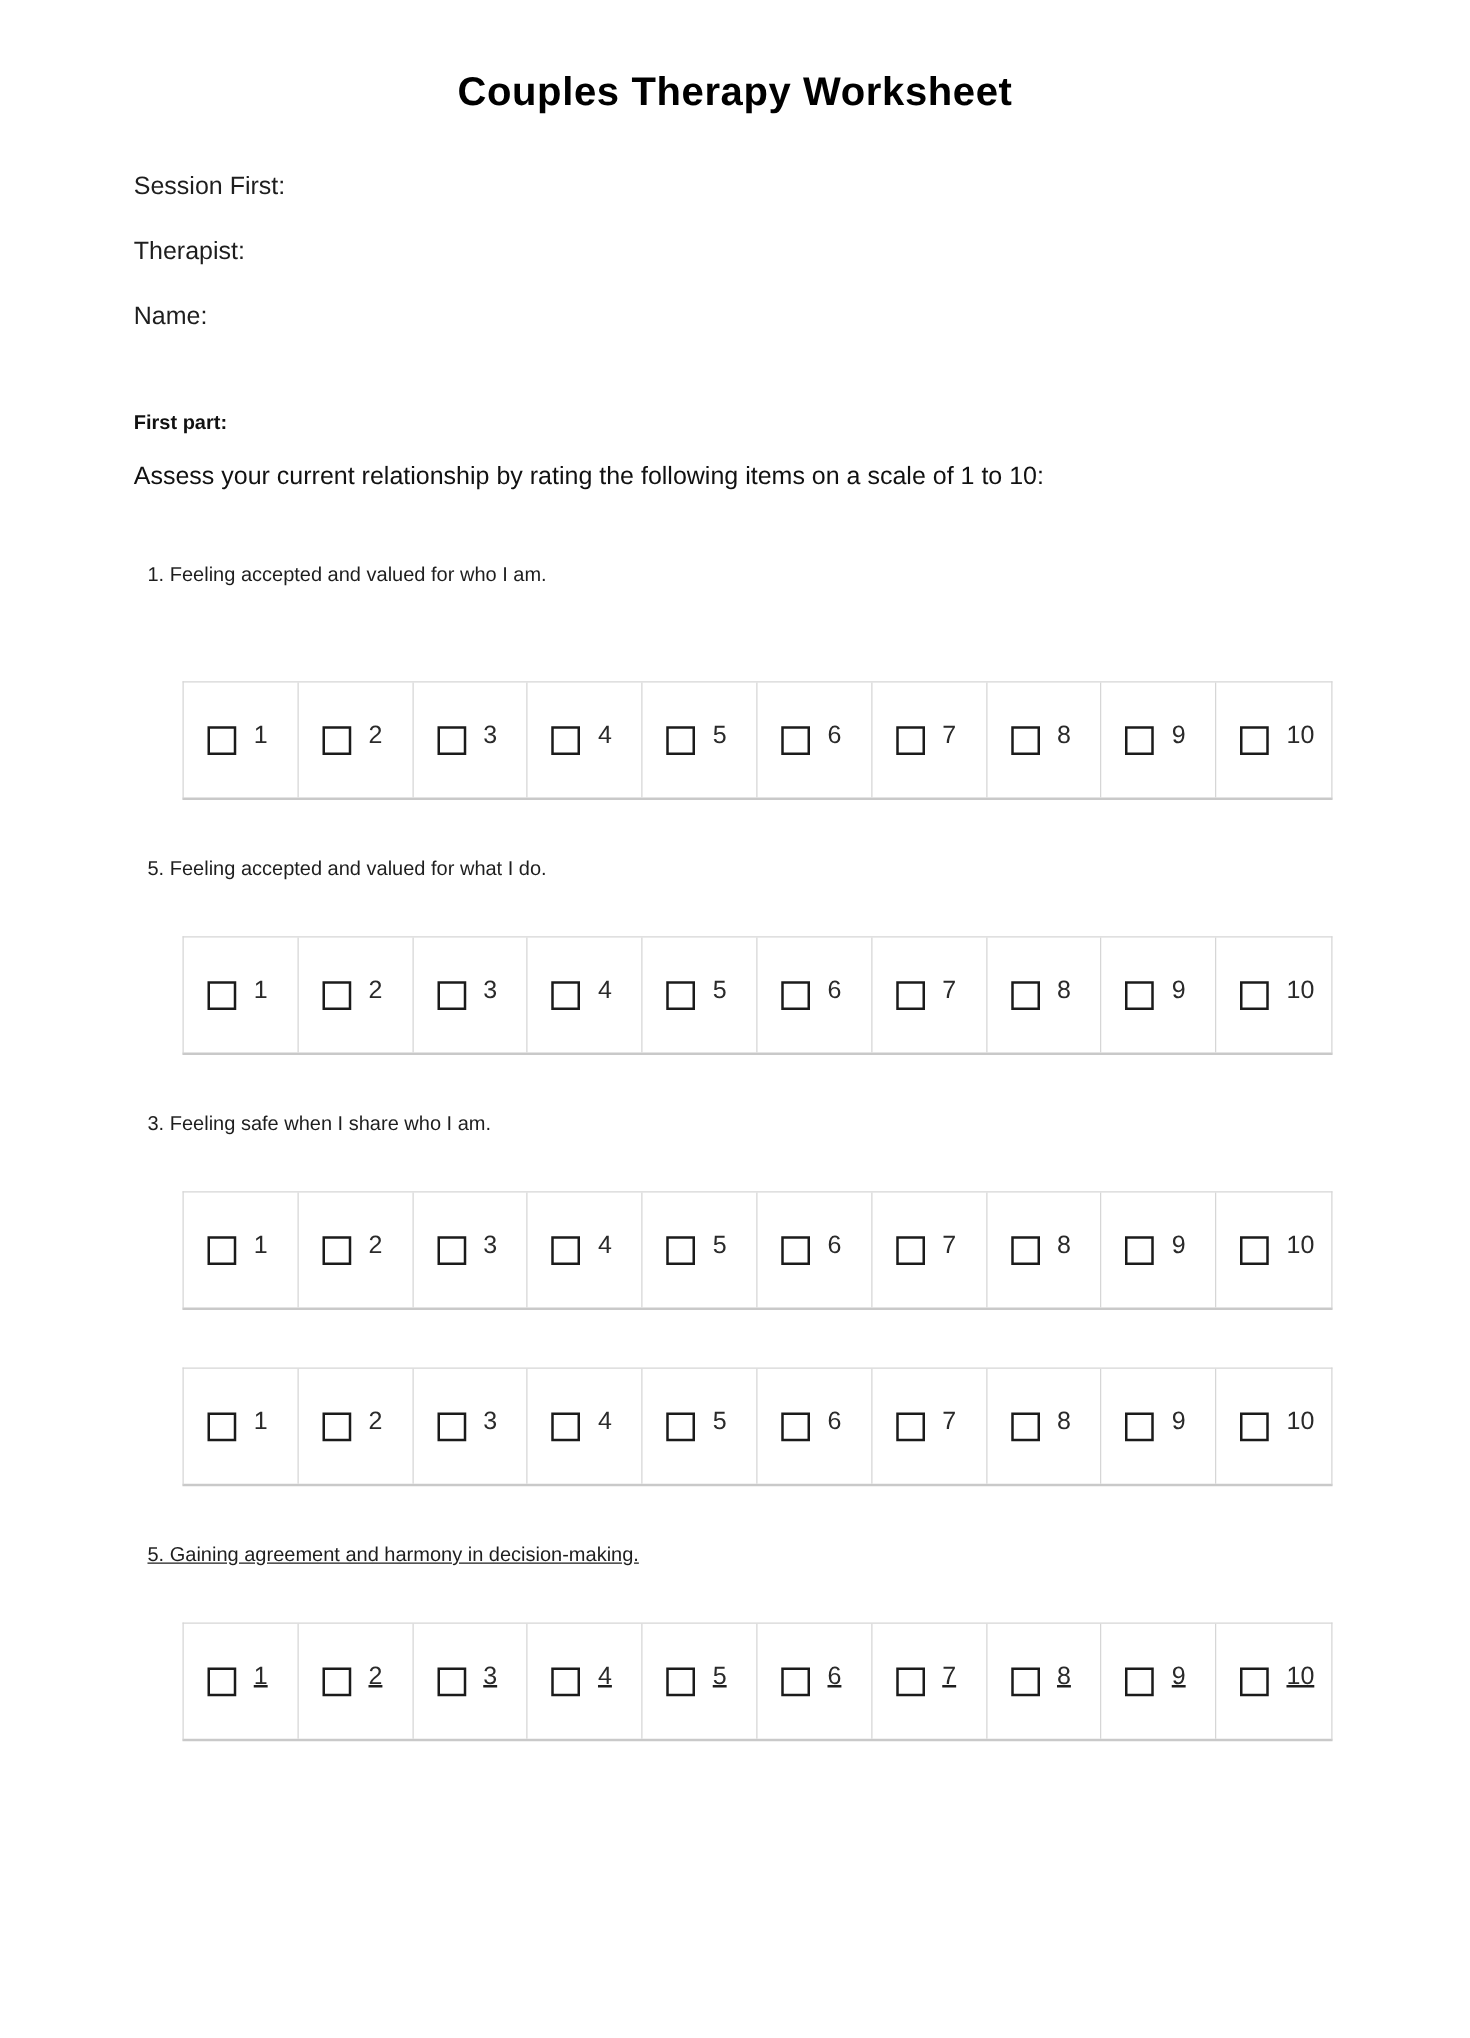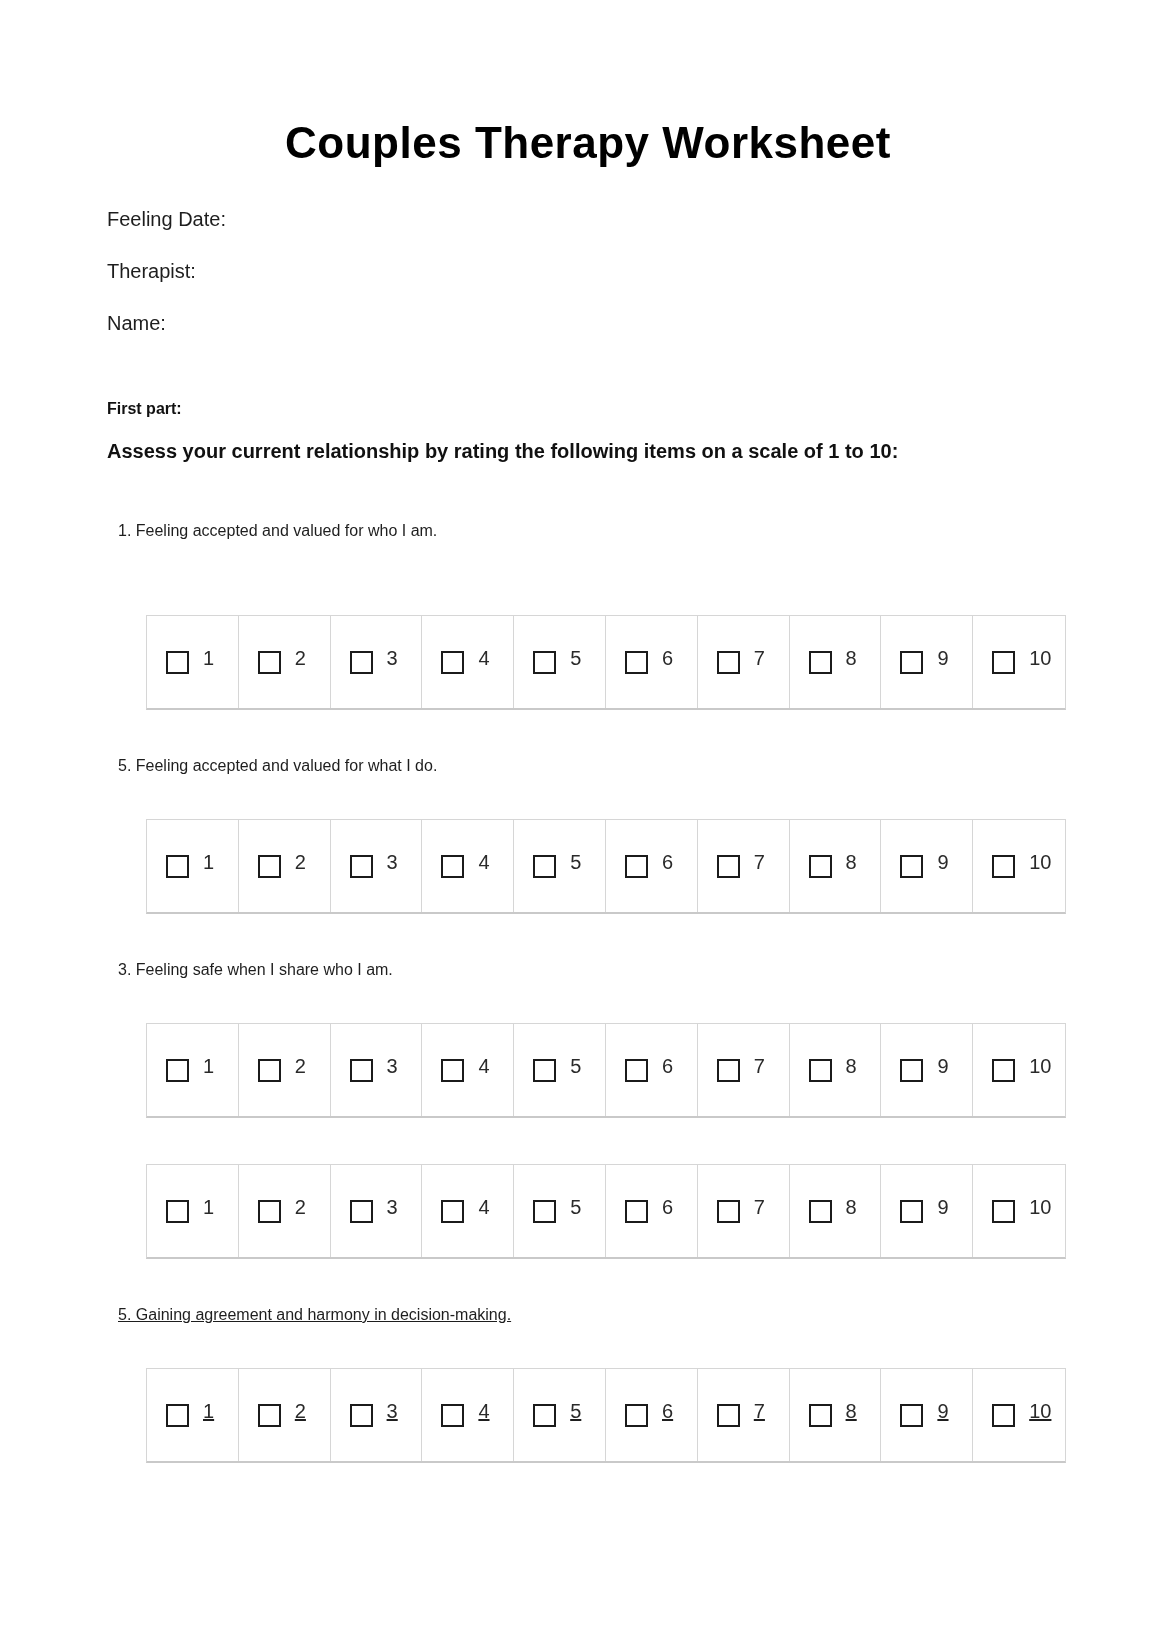--- a/index.html
+++ b/index.html
@@ -7,23 +7,23 @@
     position: relative;
     width: 1176px;
     height: 1630px;
     background: #ffffff;
     font-family: "Liberation Sans", sans-serif;
     color: #1e1e1e;
     overflow: hidden;
   }
   .title {
     margin: 0;
-    padding-top: 118px;
+    padding-top: 48px;
     text-align: center;
-    font-size: 44px;
+    font-size: 32px;
     line-height: 50px;
     font-weight: 700;
     color: #000000;
     letter-spacing: 0.5px;
   }
   .header-fields { margin: 41px 0 0 107px; }
   .field {
     font-size: 20px;
     line-height: 20px;
     margin-bottom: 32px;
@@ -34,21 +34,21 @@
     margin: 66px 0 0 107px;
     font-size: 16px;
     line-height: 20px;
     font-weight: 700;
     color: #111111;
   }
   .section-instruction {
     margin: 22px 0 0 107px;
     font-size: 20px;
     line-height: 20px;
-    font-weight: 700;
+    font-weight: 400;
     color: #111111;
   }
   .items { margin-top: 60px; }
   .item-block { margin-bottom: 46px; }
   .item-block:last-child { margin-bottom: 0; text-decoration: underline; }
   .item-text {
     margin: 0 0 0 118px;
     font-size: 16px;
     line-height: 20px;
     color: #1e1e1e;
@@ -90,21 +90,21 @@
   }
 </style>
 </head>
 <body>
 
 <div class="page">
 
   <h1 class="title">Couples Therapy Worksheet</h1>
 
   <div class="header-fields">
-    <div class="field">Feeling Date:</div>
+    <div class="field">Session First:</div>
     <div class="field">Therapist:</div>
     <div class="field">Name:</div>
   </div>
 
   <div class="section-heading">First part:</div>
   <div class="section-instruction">Assess your current relationship by rating the following items on a scale of 1 to 10:</div>
 
   <div class="items">
       <section class="item-block">
         <p class="item-text">1. Feeling accepted and valued for who I am.</p>

